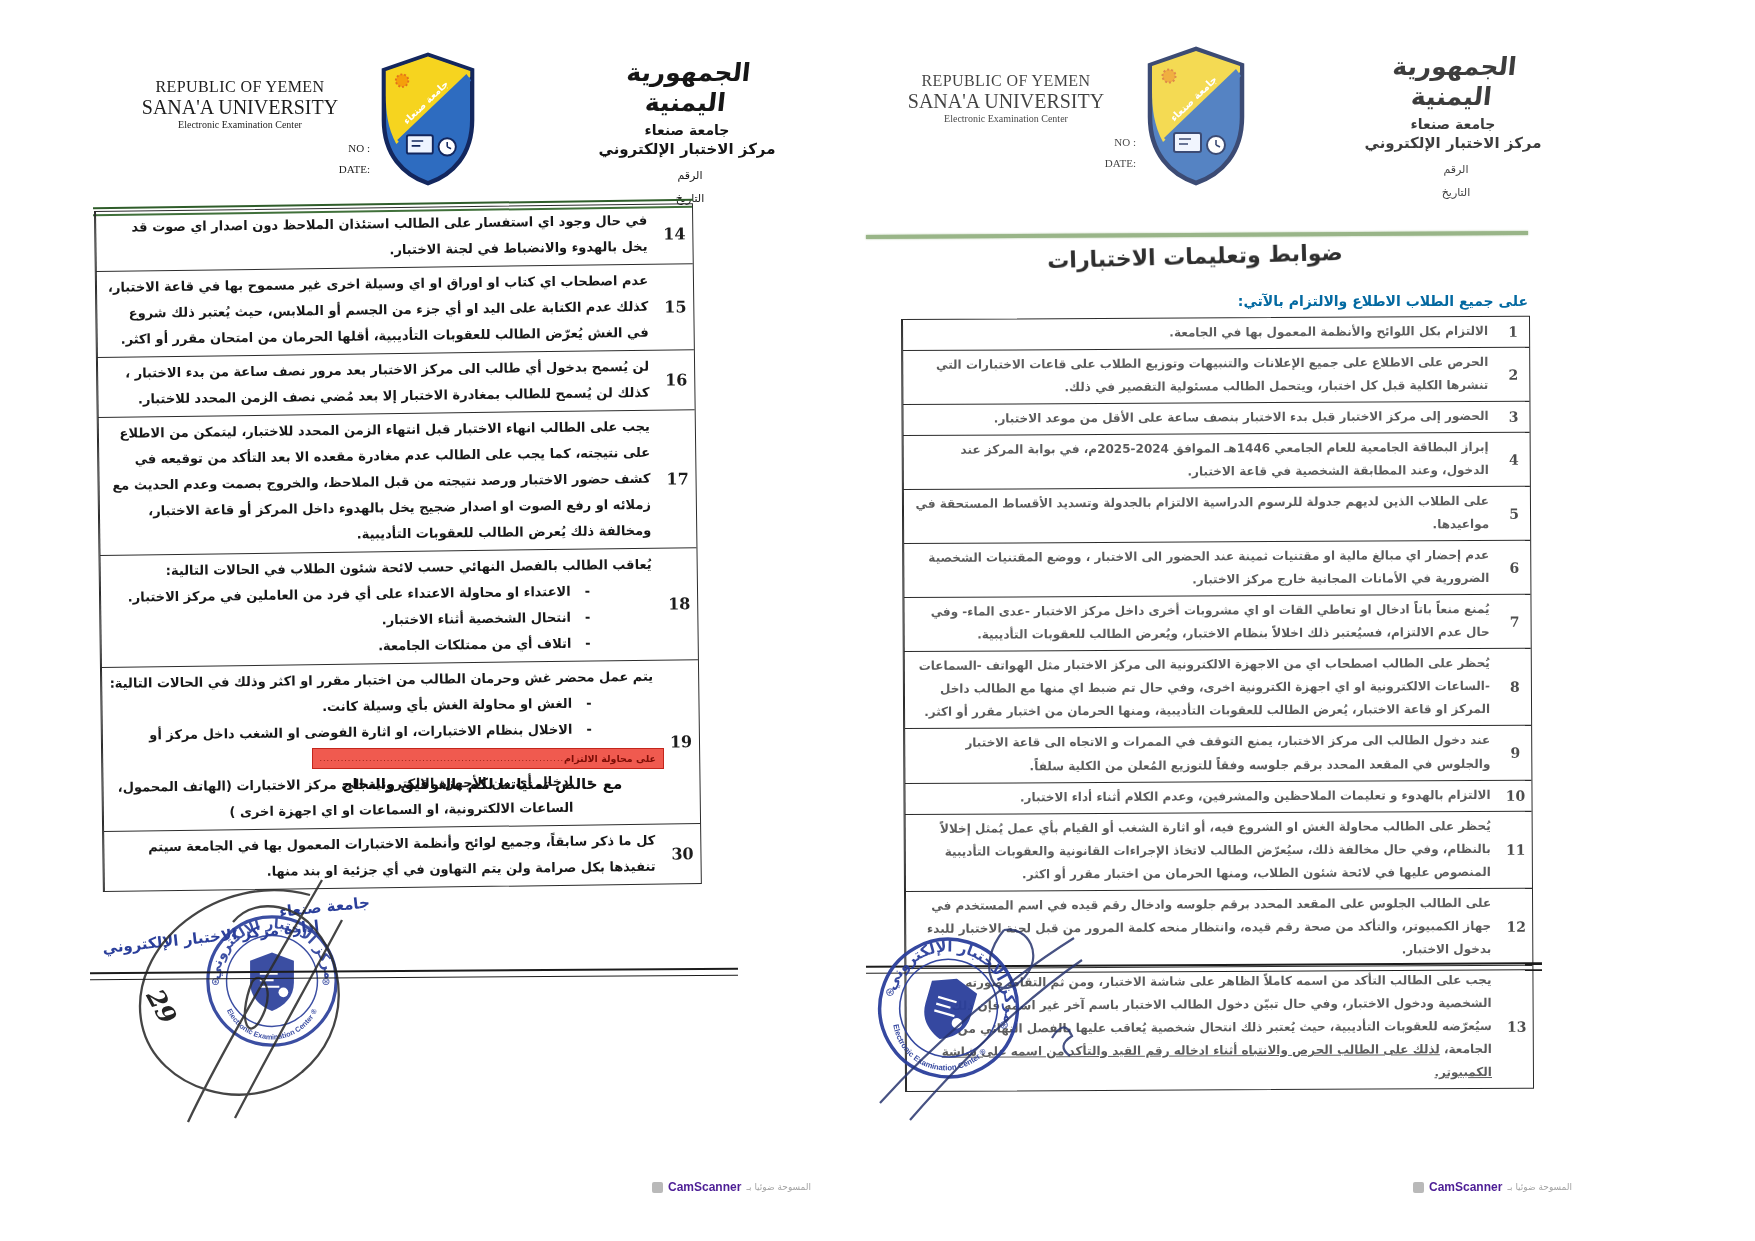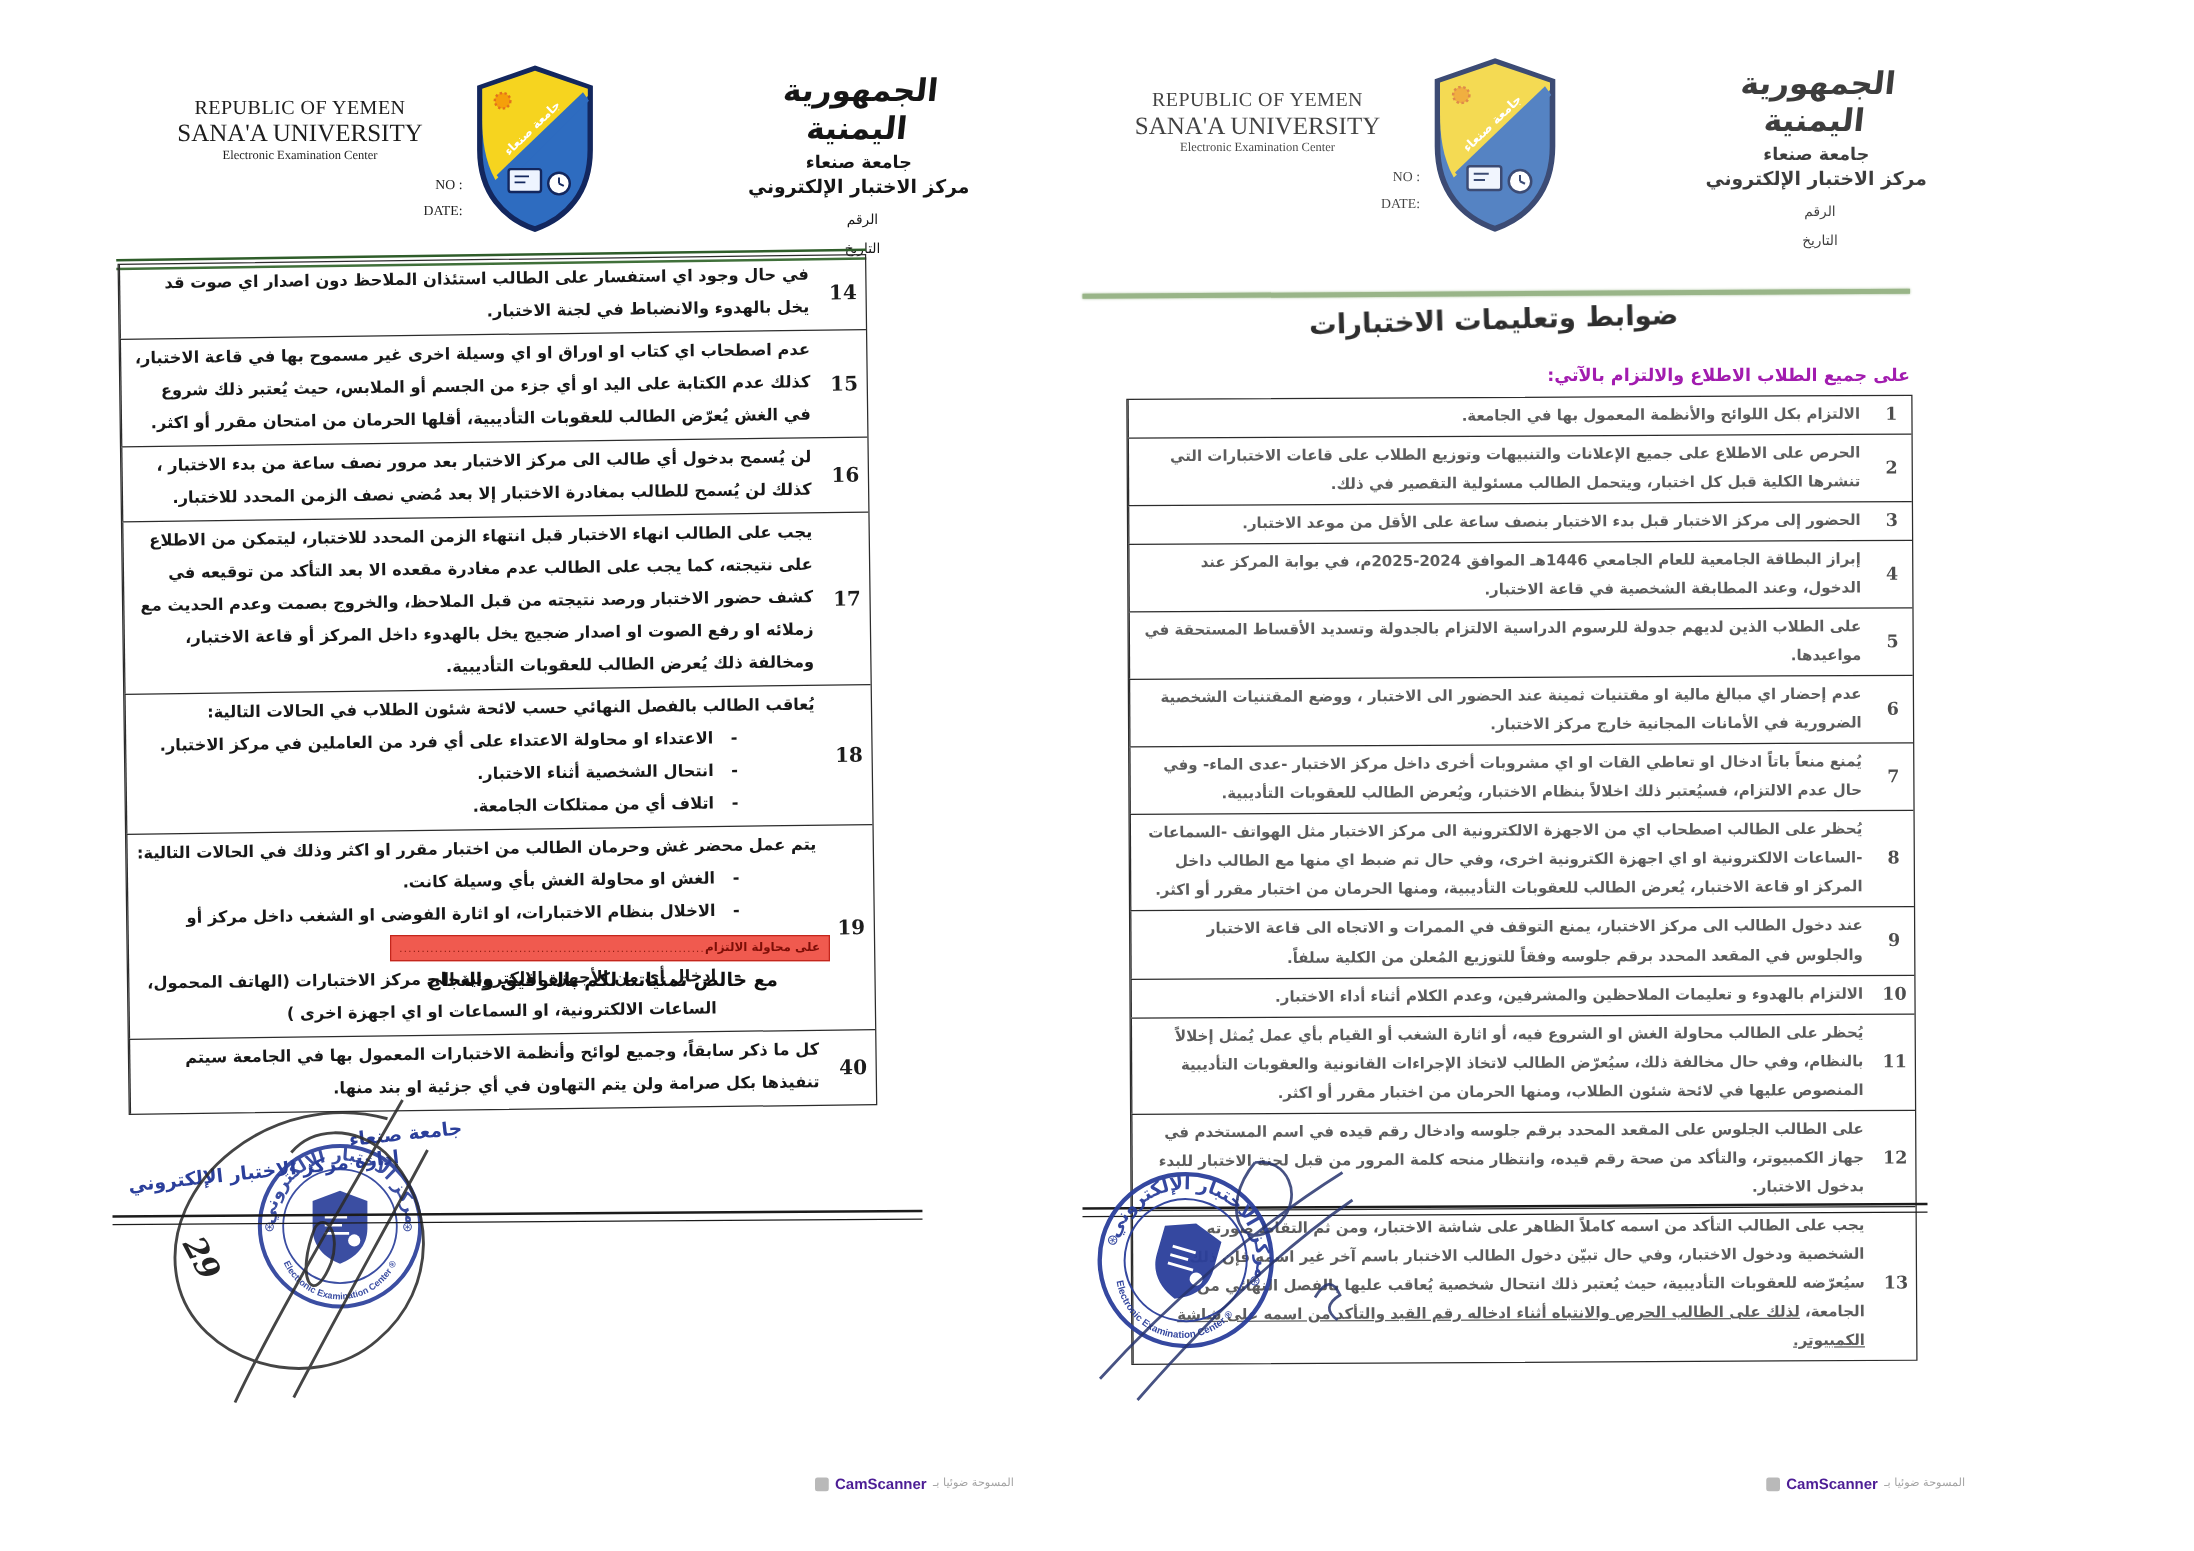--- a/index.html
+++ b/index.html
@@ -44,21 +44,21 @@
   .ul{text-decoration:underline;}
 
   
   .banner{display:flex;align-items:center;direction:rtl;background:#f05a4f;border:1.6px solid #c3261c;
           padding:0 7px;box-sizing:border-box;}
   .banner-label{color:#7d0e07;font-size:9.5px;font-weight:bold;white-space:nowrap;}
   .banner-dots{color:#8a1a10;font-size:8px;flex:1;overflow:hidden;white-space:nowrap;letter-spacing:1px;}
   .closing{direction:rtl;text-align:center;font-size:15px;font-weight:bold;color:#101010;}
   .title-ar{direction:rtl;text-align:center;font-size:22px;font-weight:bold;color:#2e2e2e;
             transform:rotate(-1.6deg);letter-spacing:.5px;filter:blur(.2px);}
-  .intro-ar{direction:rtl;text-align:right;font-size:14px;font-weight:bold;color:#a21caf;filter:blur(.15px);}
+  .intro-ar{direction:rtl;text-align:right;font-size:14px;font-weight:bold;color:#0369a1;filter:blur(.15px);}
   .stamp-text{position:absolute;direction:rtl;color:#2b3f9b;font-weight:bold;font-size:15px;white-space:nowrap;}
   .hand-num{position:absolute;font-family:"DejaVu Serif",serif;font-style:italic;font-weight:bold;
             font-size:25px;color:#242424;}
   .wm{position:absolute;display:flex;direction:rtl;align-items:center;gap:5px;}
   .wm .ar{color:#a3a3a3;font-size:9px;}
   .wm .brand{color:#4c1d95;font-weight:bold;font-size:12px;font-family:"Liberation Sans",sans-serif;direction:ltr;}
   .wm .ico{width:11px;height:11px;background:#b9b9b9;border-radius:2px;}
 </style>
 </head>
 <body>
@@ -137,21 +137,21 @@
             <span>الغش او محاولة الغش بأي وسيلة كانت.</span>
           </div><div class="bullet">
             <span class="dash">-</span>
             <span>الاخلال بنظام الاختبارات، او اثارة الفوضى او الشغب داخل مركز أو قاعات الاختبارات.</span>
           </div><div class="bullet">
             <span class="dash">-</span>
             <span>ادخال أي من الأجهزة الالكترونية الى مركز الاختبارات (الهاتف المحمول، الساعات الالكترونية، او السماعات او اي اجهزة اخرى )</span>
           </div></div>
       </div>
       <div class="row">
-        <div class="cell-num">40</div>
+        <div class="cell-num">30</div>
         <div class="cell-txt"><span>كل ما ذكر سابقاً، وجميع لوائح وأنظمة الاختبارات المعمول بها في الجامعة سيتم تنفيذها بكل صرامة ولن يتم التهاون في أي جزئية او بند منها.</span></div>
       </div>
     </div>
 
   <div class="abs banner" style="left:312px;top:748px;width:352px;height:21px;">
     <span class="banner-label">على محاولة الالتزام</span>
     <span class="banner-dots">..........................................................................................................................</span>
   </div>
   <div class="abs closing" style="left:272px;top:775px;width:420px;">مع خالص تمنياتنا لكم  بالتوفيق والنجاح</div>
 

